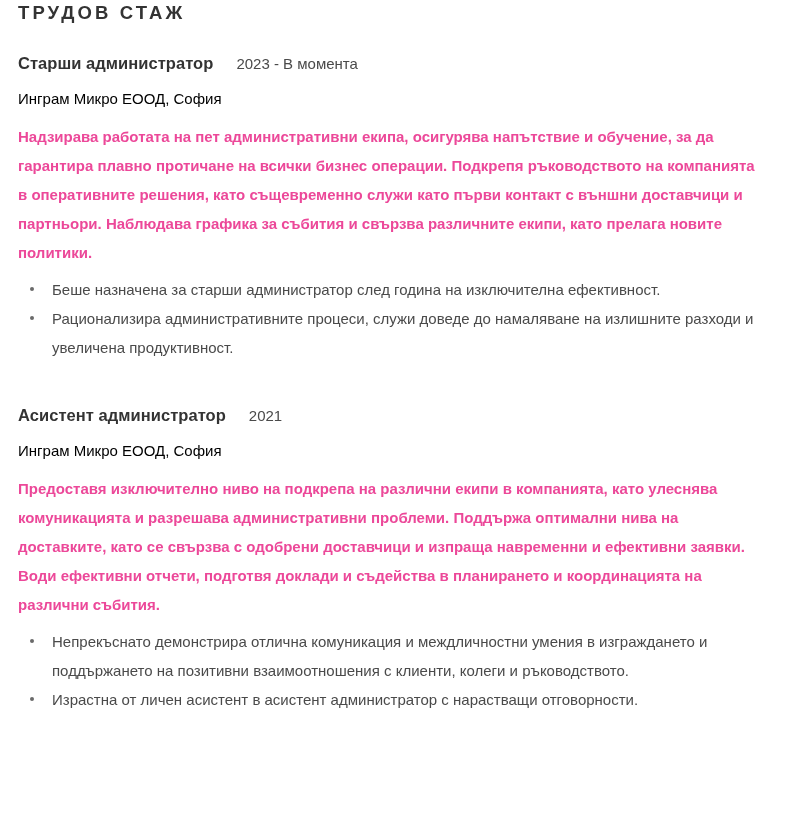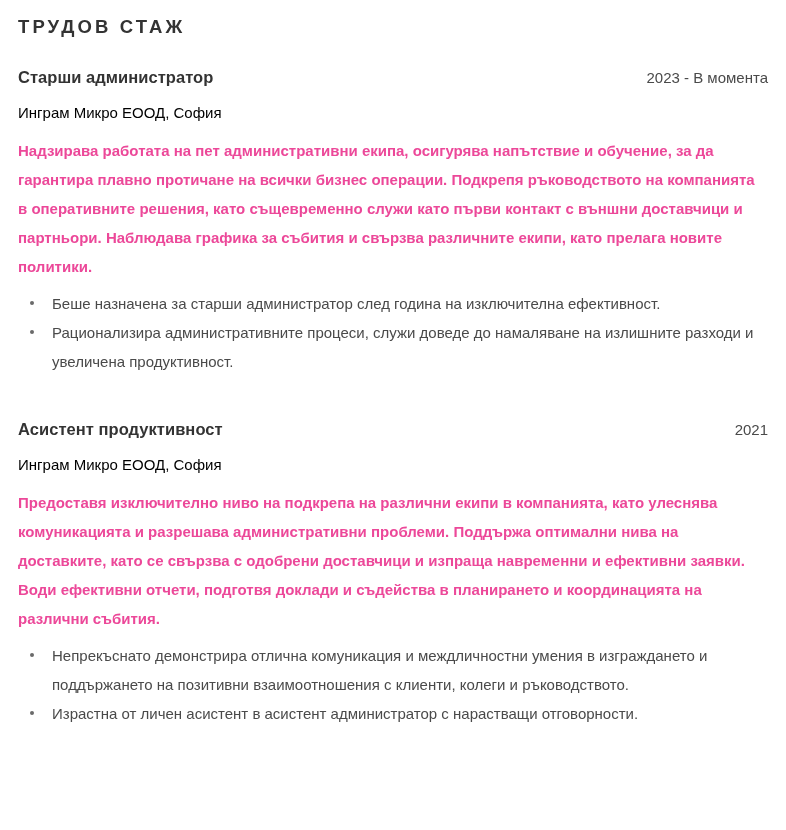--- a/index.html
+++ b/index.html
@@ -22,38 +22,38 @@
     padding: 0 18px 0 18px;
   }
 
   .section-title {
     font-size: 18.5px;
     font-weight: 700;
     color: #333333;
     letter-spacing: 3.1px;
     text-transform: uppercase;
     margin: 0;
-    padding-top: 14px;
     line-height: 26px;
     white-space: nowrap;
   }
 
   .job-block {
     margin-top: 0;
   }
 
   .job-block.first { padding-top: 25px; }
   .job-block.second { padding-top: 33px; }
 
   .job-headline {
     display: flex;
     align-items: baseline;
-    justify-content: space-between;
+    justify-content: flex-start;
     width: 750px;
     margin: 0;
+    gap: 23px;
   }
 
   .job-title {
     font-size: 16.5px;
     font-weight: 700;
     color: #333333;
     line-height: 24px;
     letter-spacing: 0.05px;
     margin: 0;
     white-space: nowrap;
@@ -140,21 +140,21 @@
       <li>
         <span class="bullet-marker"></span>
         <span>Рационализира административните процеси, служи доведе до намаляване на излишните разходи и увеличена продуктивност.</span>
       </li>
     </ul>
   </div>
 
   <div class="job-block second">
 
     <div class="job-headline">
-      <span class="job-title">Асистент продуктивност</span>
+      <span class="job-title">Асистент администратор</span>
       <span class="job-dates">2021</span>
     </div>
 
     <div class="job-company">Инграм Микро ЕООД, София</div>
 
     <p class="job-summary">Предоставя изключително ниво на подкрепа на различни екипи в компанията, като улеснява комуникацията и разрешава административни проблеми. Поддържа оптимални нива на доставките, като се свързва с одобрени доставчици и изпраща навременни и ефективни заявки. Води ефективни отчети, подготвя доклади и съдейства в планирането и координацията на различни събития.</p>
 
     <ul class="job-bullets">
       <li>
         <span class="bullet-marker"></span>

